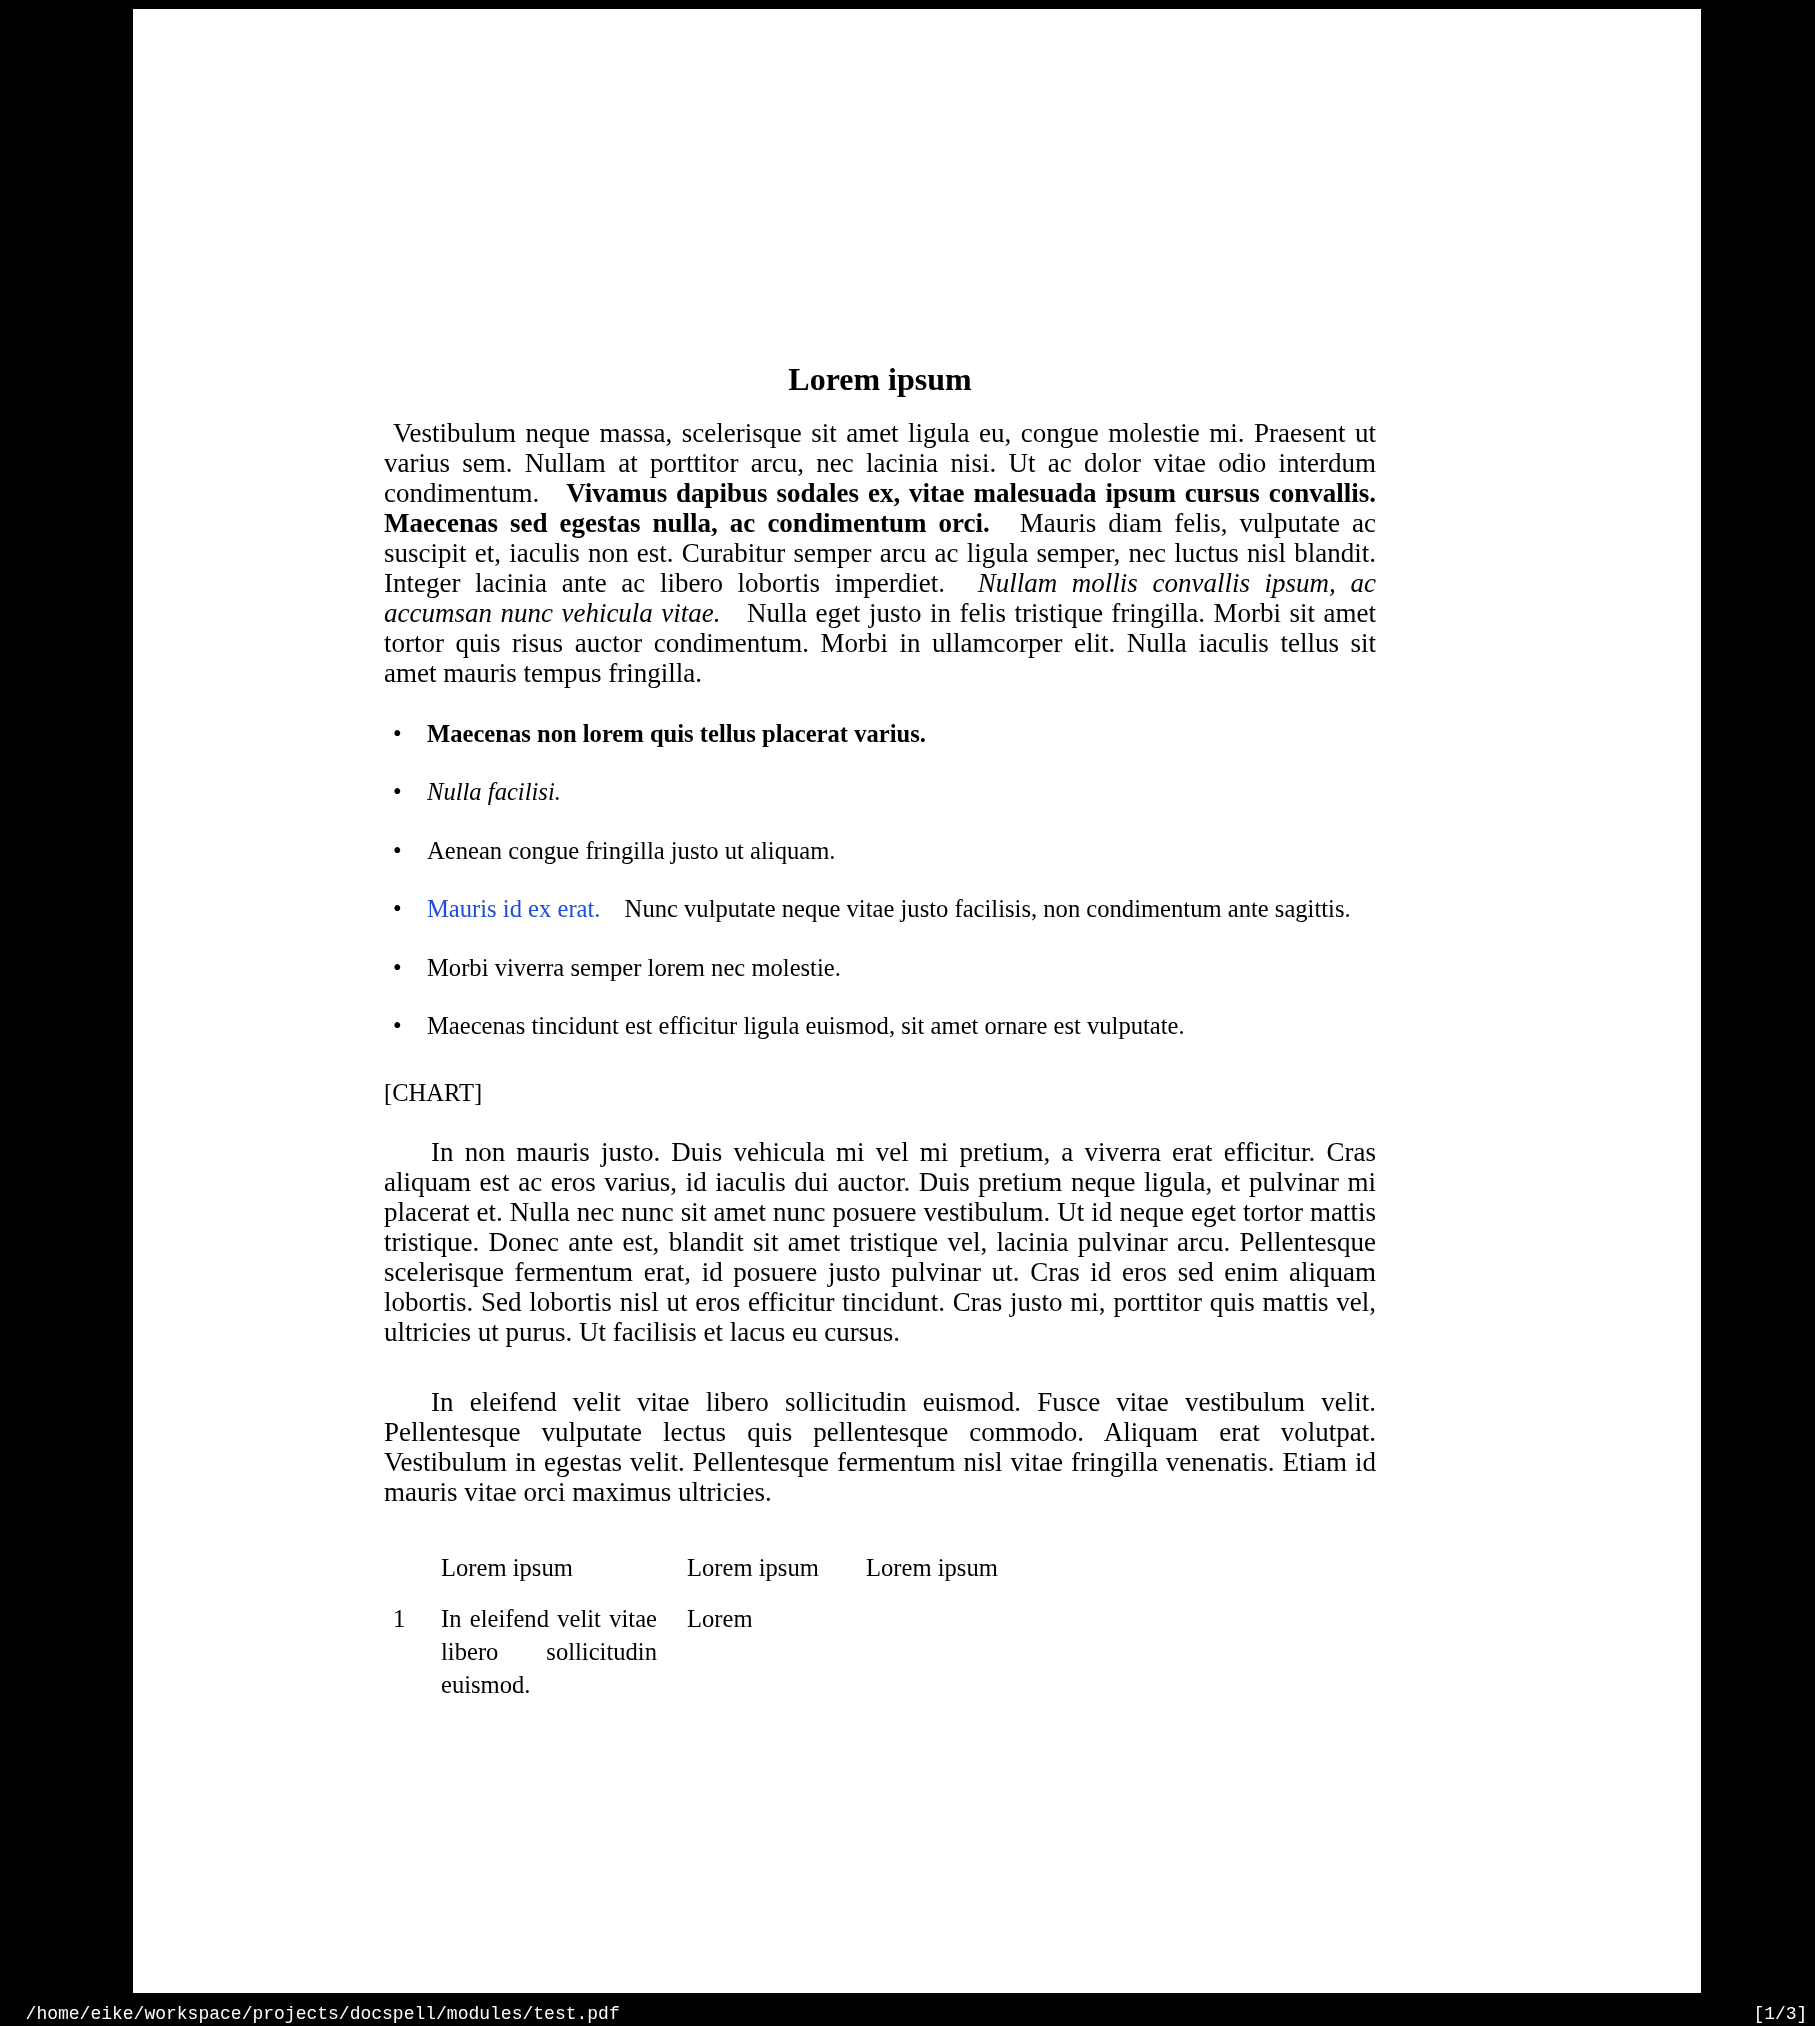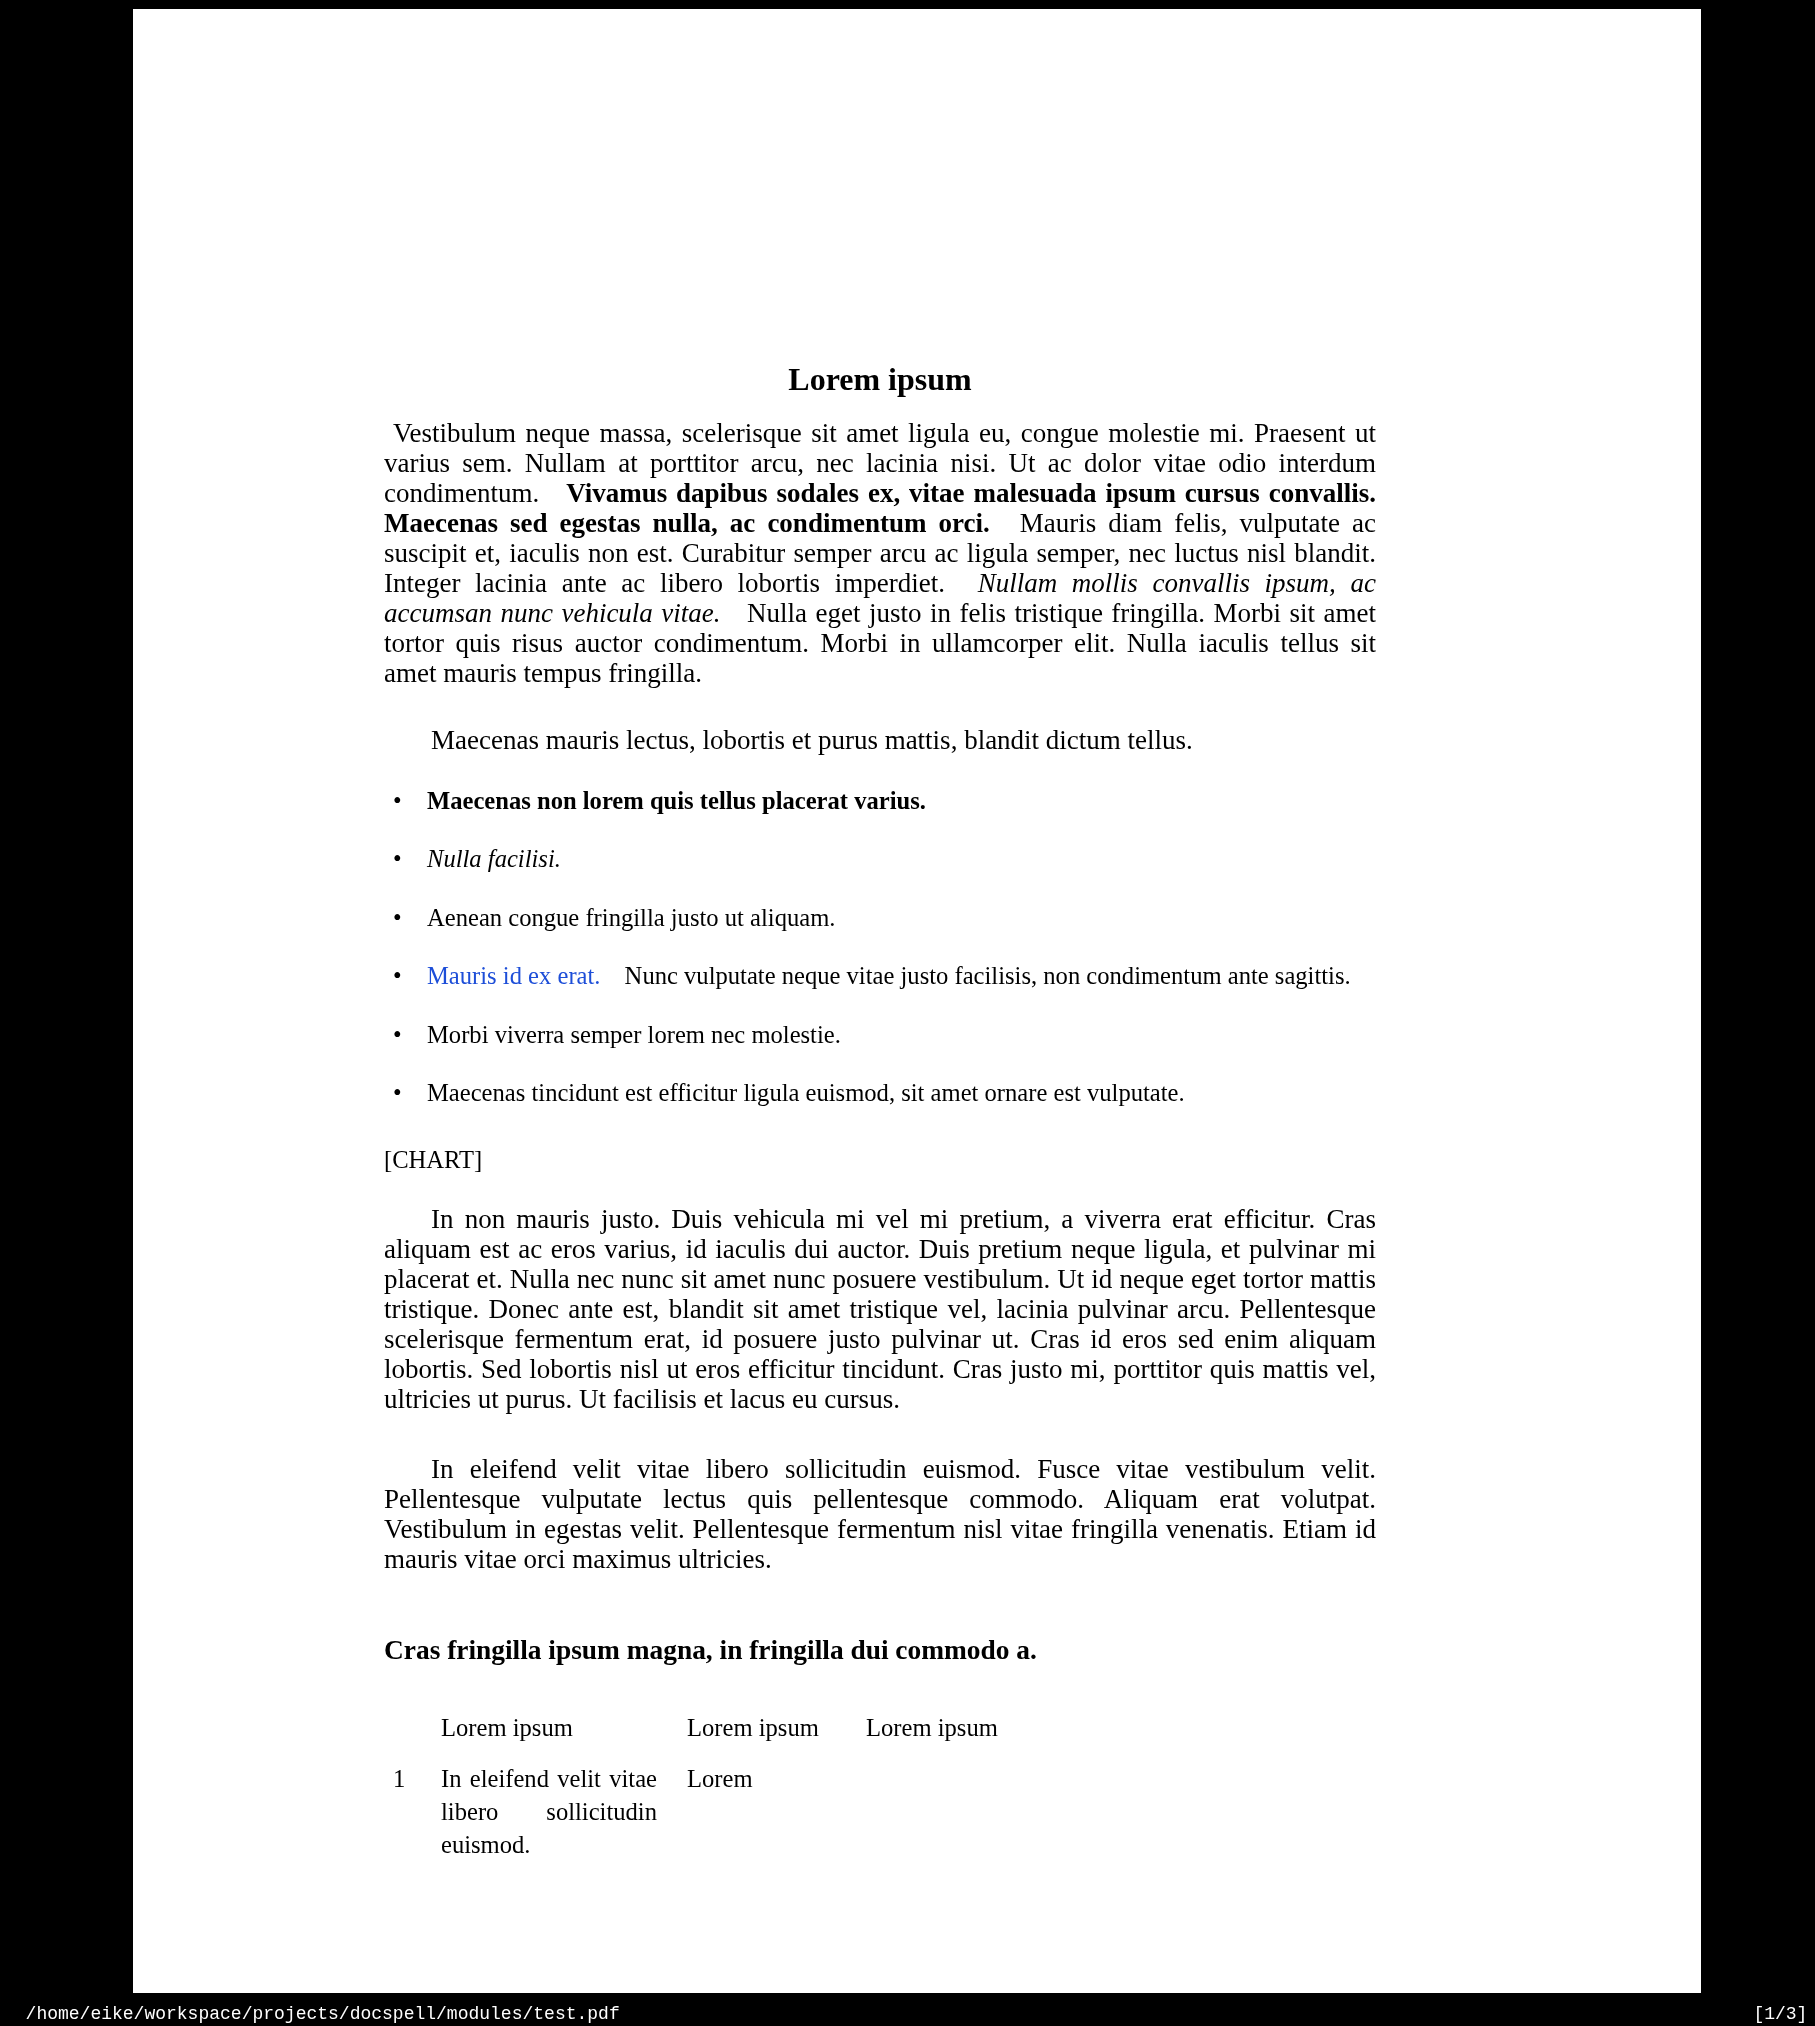--- a/index.html
+++ b/index.html
@@ -110,21 +110,20 @@
 <body>
 
 <div class="pdf-page">
   <div class="doc-content">
 
     <div class="doc-title">Lorem ipsum</div>
 
 
     <p class="para para-first"><span>Vestibulum neque massa, scelerisque sit amet ligula eu, congue molestie mi. Praesent ut varius sem. Nullam at porttitor arcu, nec lacinia nisi. Ut ac dolor vitae odio interdum condimentum. </span><span class="inline-bold">Vivamus dapibus sodales ex, vitae malesuada ipsum cursus convallis. Maecenas sed egestas nulla, ac condimentum orci. </span><span>Mauris diam felis, vulputate ac suscipit et, iaculis non est. Curabitur semper arcu ac ligula semper, nec luctus nisl blandit. Integer lacinia ante ac libero lobortis imperdiet. </span><span class="inline-italic">Nullam mollis convallis ipsum, ac accumsan nunc vehicula vitae. </span><span>Nulla eget justo in felis tristique fringilla. Morbi sit amet tortor quis risus auctor condimentum. Morbi in ullamcorper elit. Nulla iaculis tellus sit amet mauris tempus fringilla.</span></p>
 
-    <p class="para para-indent para2">Maecenas mauris lectus, lobortis et purus mattis, blandit dictum tellus.</p>
 
     <ul class="doc-list">
       <li>
         <span class="bullet">•</span>
         <span class="li-bold">Maecenas non lorem quis tellus placerat varius.</span>
       </li>
       <li>
         <span class="bullet">•</span>
         <span class="li-italic">Nulla facilisi.</span>
       </li>
@@ -144,21 +143,20 @@
         <span>Maecenas tincidunt est efficitur ligula euismod, sit amet ornare est vulputate.</span>
       </li>
     </ul>
 
     <div class="chart-line">[CHART]</div>
 
     <p class="para para-indent para3">In non mauris justo. Duis vehicula mi vel mi pretium, a viverra erat efficitur. Cras aliquam est ac eros varius, id iaculis dui auctor. Duis pretium neque ligula, et pulvinar mi placerat et. Nulla nec nunc sit amet nunc posuere vestibulum. Ut id neque eget tortor mattis tristique. Donec ante est, blandit sit amet tristique vel, lacinia pulvinar arcu. Pellentesque scelerisque fermentum erat, id posuere justo pulvinar ut. Cras id eros sed enim aliquam lobortis. Sed lobortis nisl ut eros efficitur tincidunt. Cras justo mi, porttitor quis mattis vel, ultricies ut purus. Ut facilisis et lacus eu cursus.</p>
 
     <p class="para para-indent para4">In eleifend velit vitae libero sollicitudin euismod. Fusce vitae vestibulum velit. Pellentesque vulputate lectus quis pellentesque commodo. Aliquam erat volutpat. Vestibulum in egestas velit. Pellentesque fermentum nisl vitae fringilla venenatis. Etiam id mauris vitae orci maximus ultricies.</p>
 
-    <div class="doc-subheading">Cras fringilla ipsum magna, in fringilla dui commodo a.</div>
 
     <div class="doc-table">
       <div class="cell"></div>
       <div class="cell">Lorem ipsum</div>
       <div class="cell">Lorem ipsum</div>
       <div class="cell">Lorem ipsum</div>
 
       <div class="cell">1</div>
       <div class="cell cell-wrap">In eleifend velit vitae libero sollicitudin euismod.</div>
       <div class="cell">Lorem</div>

